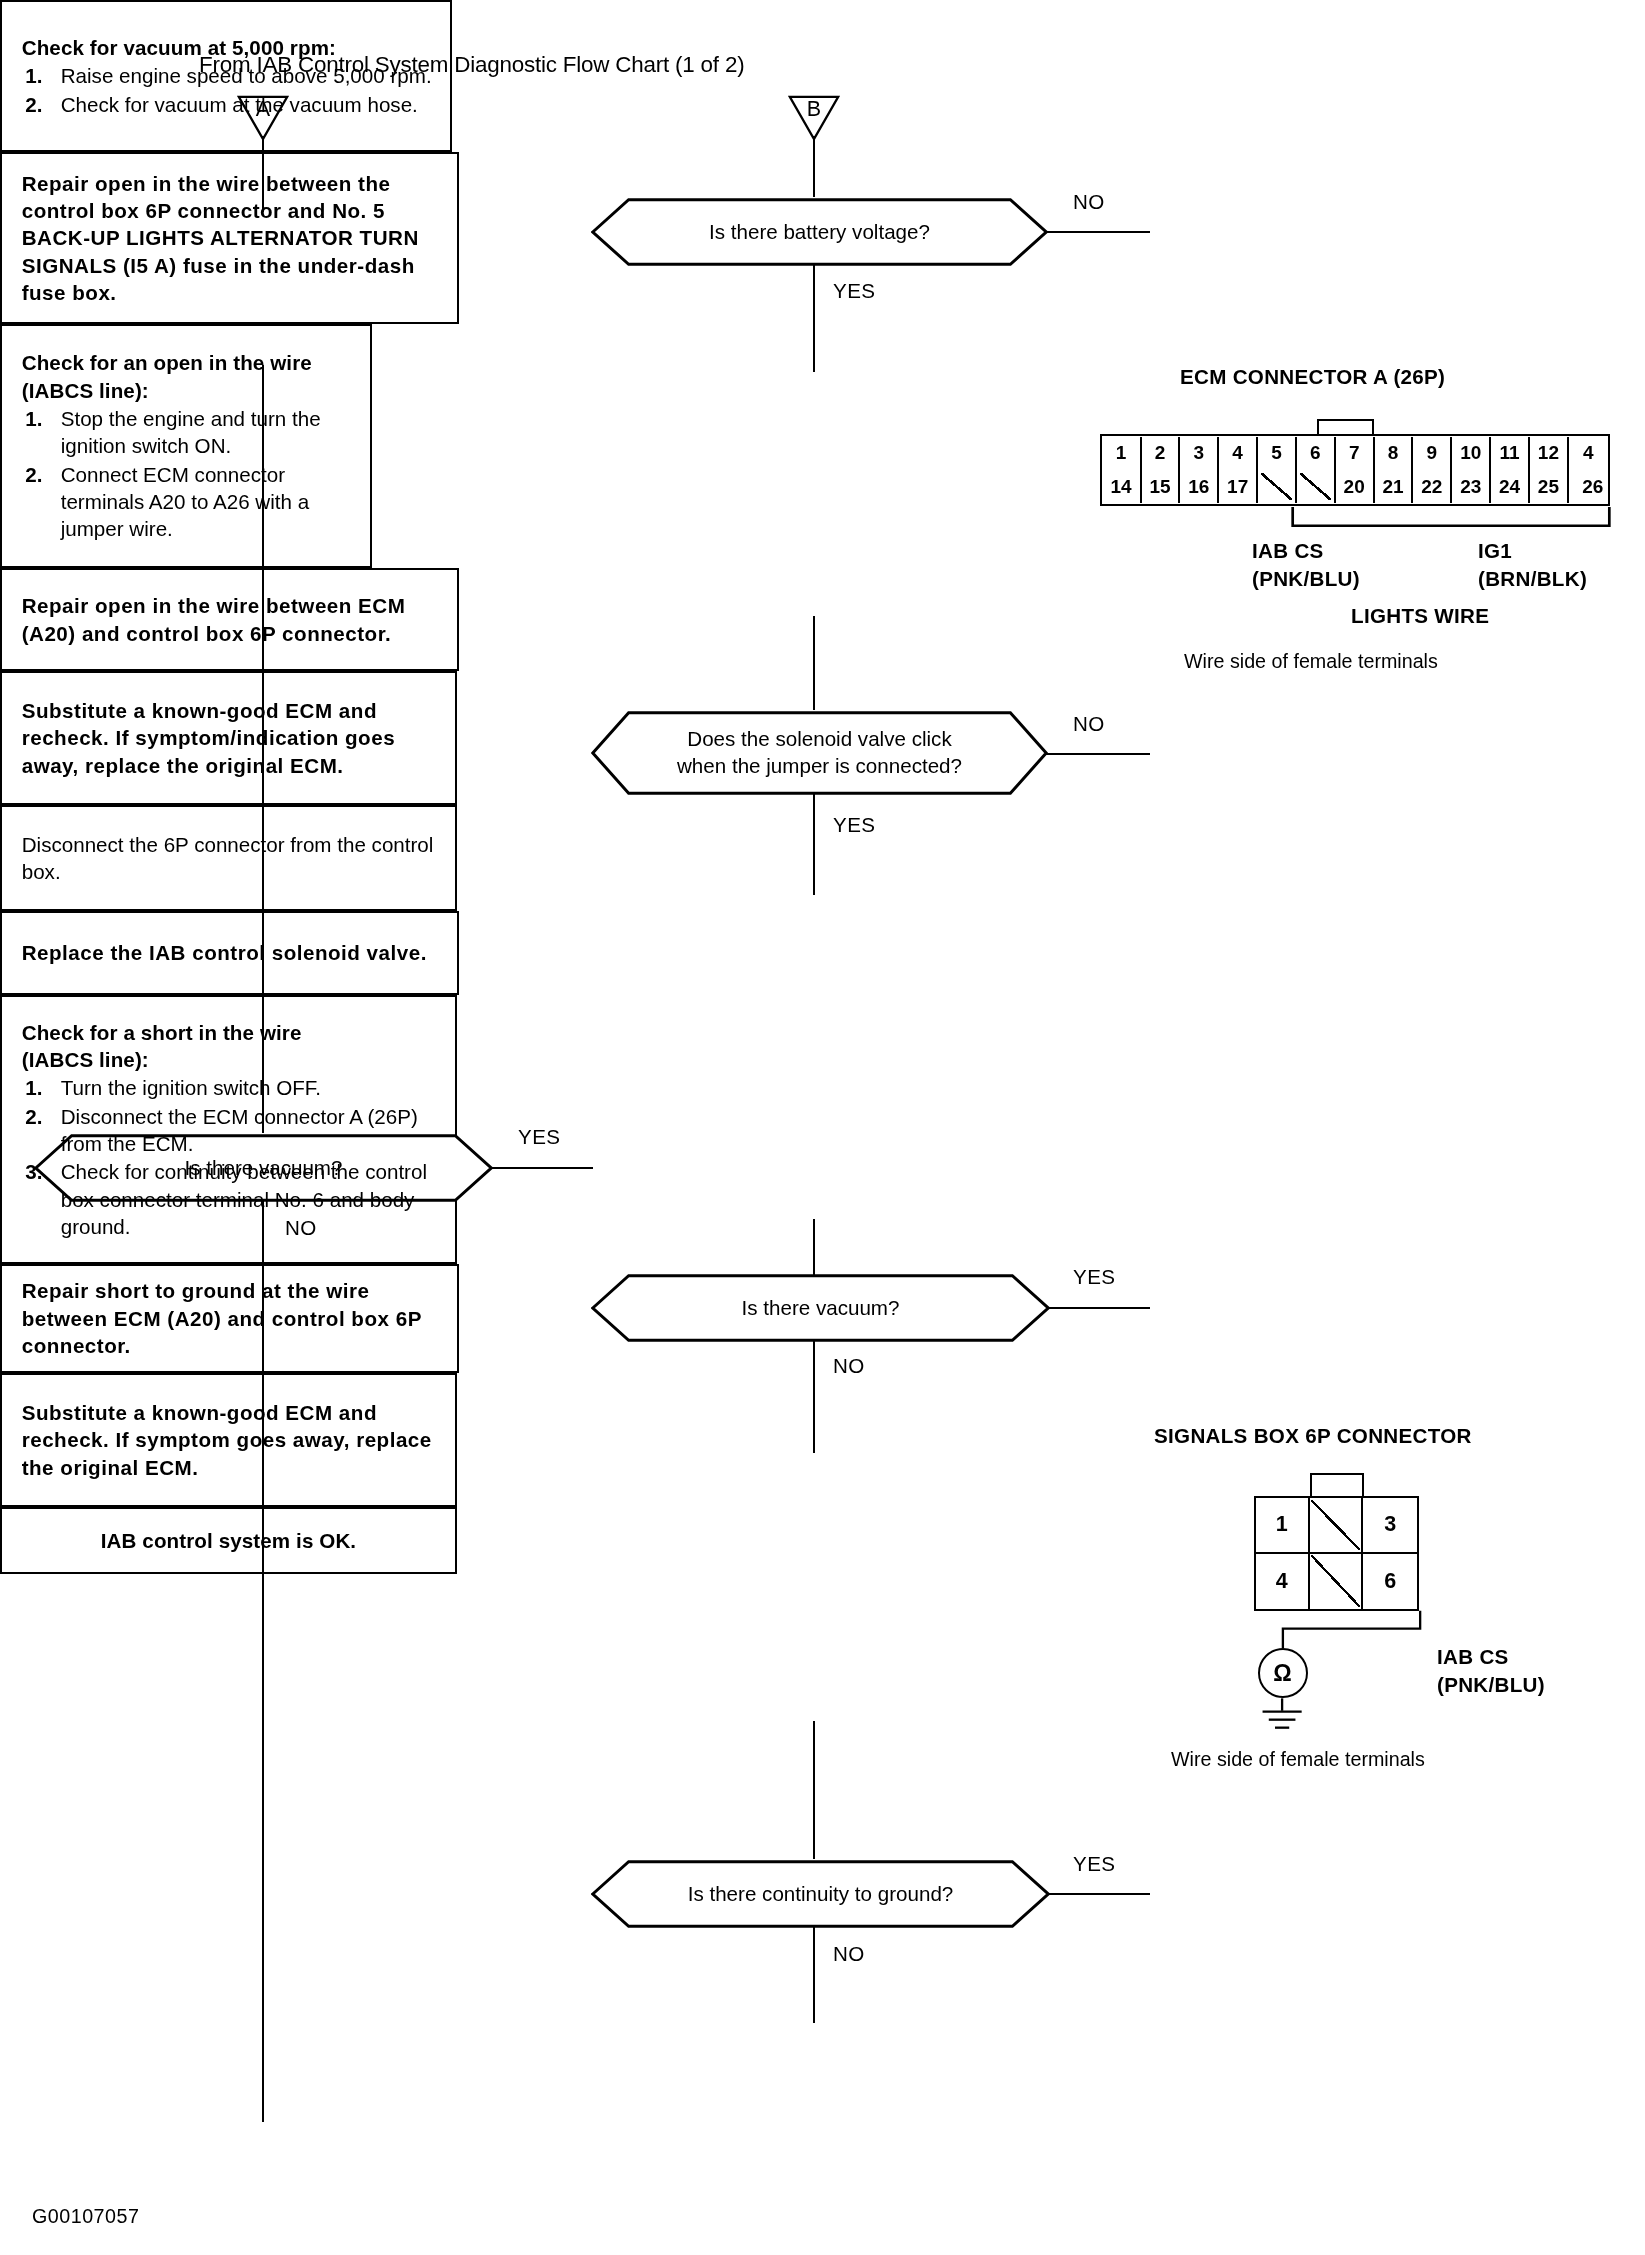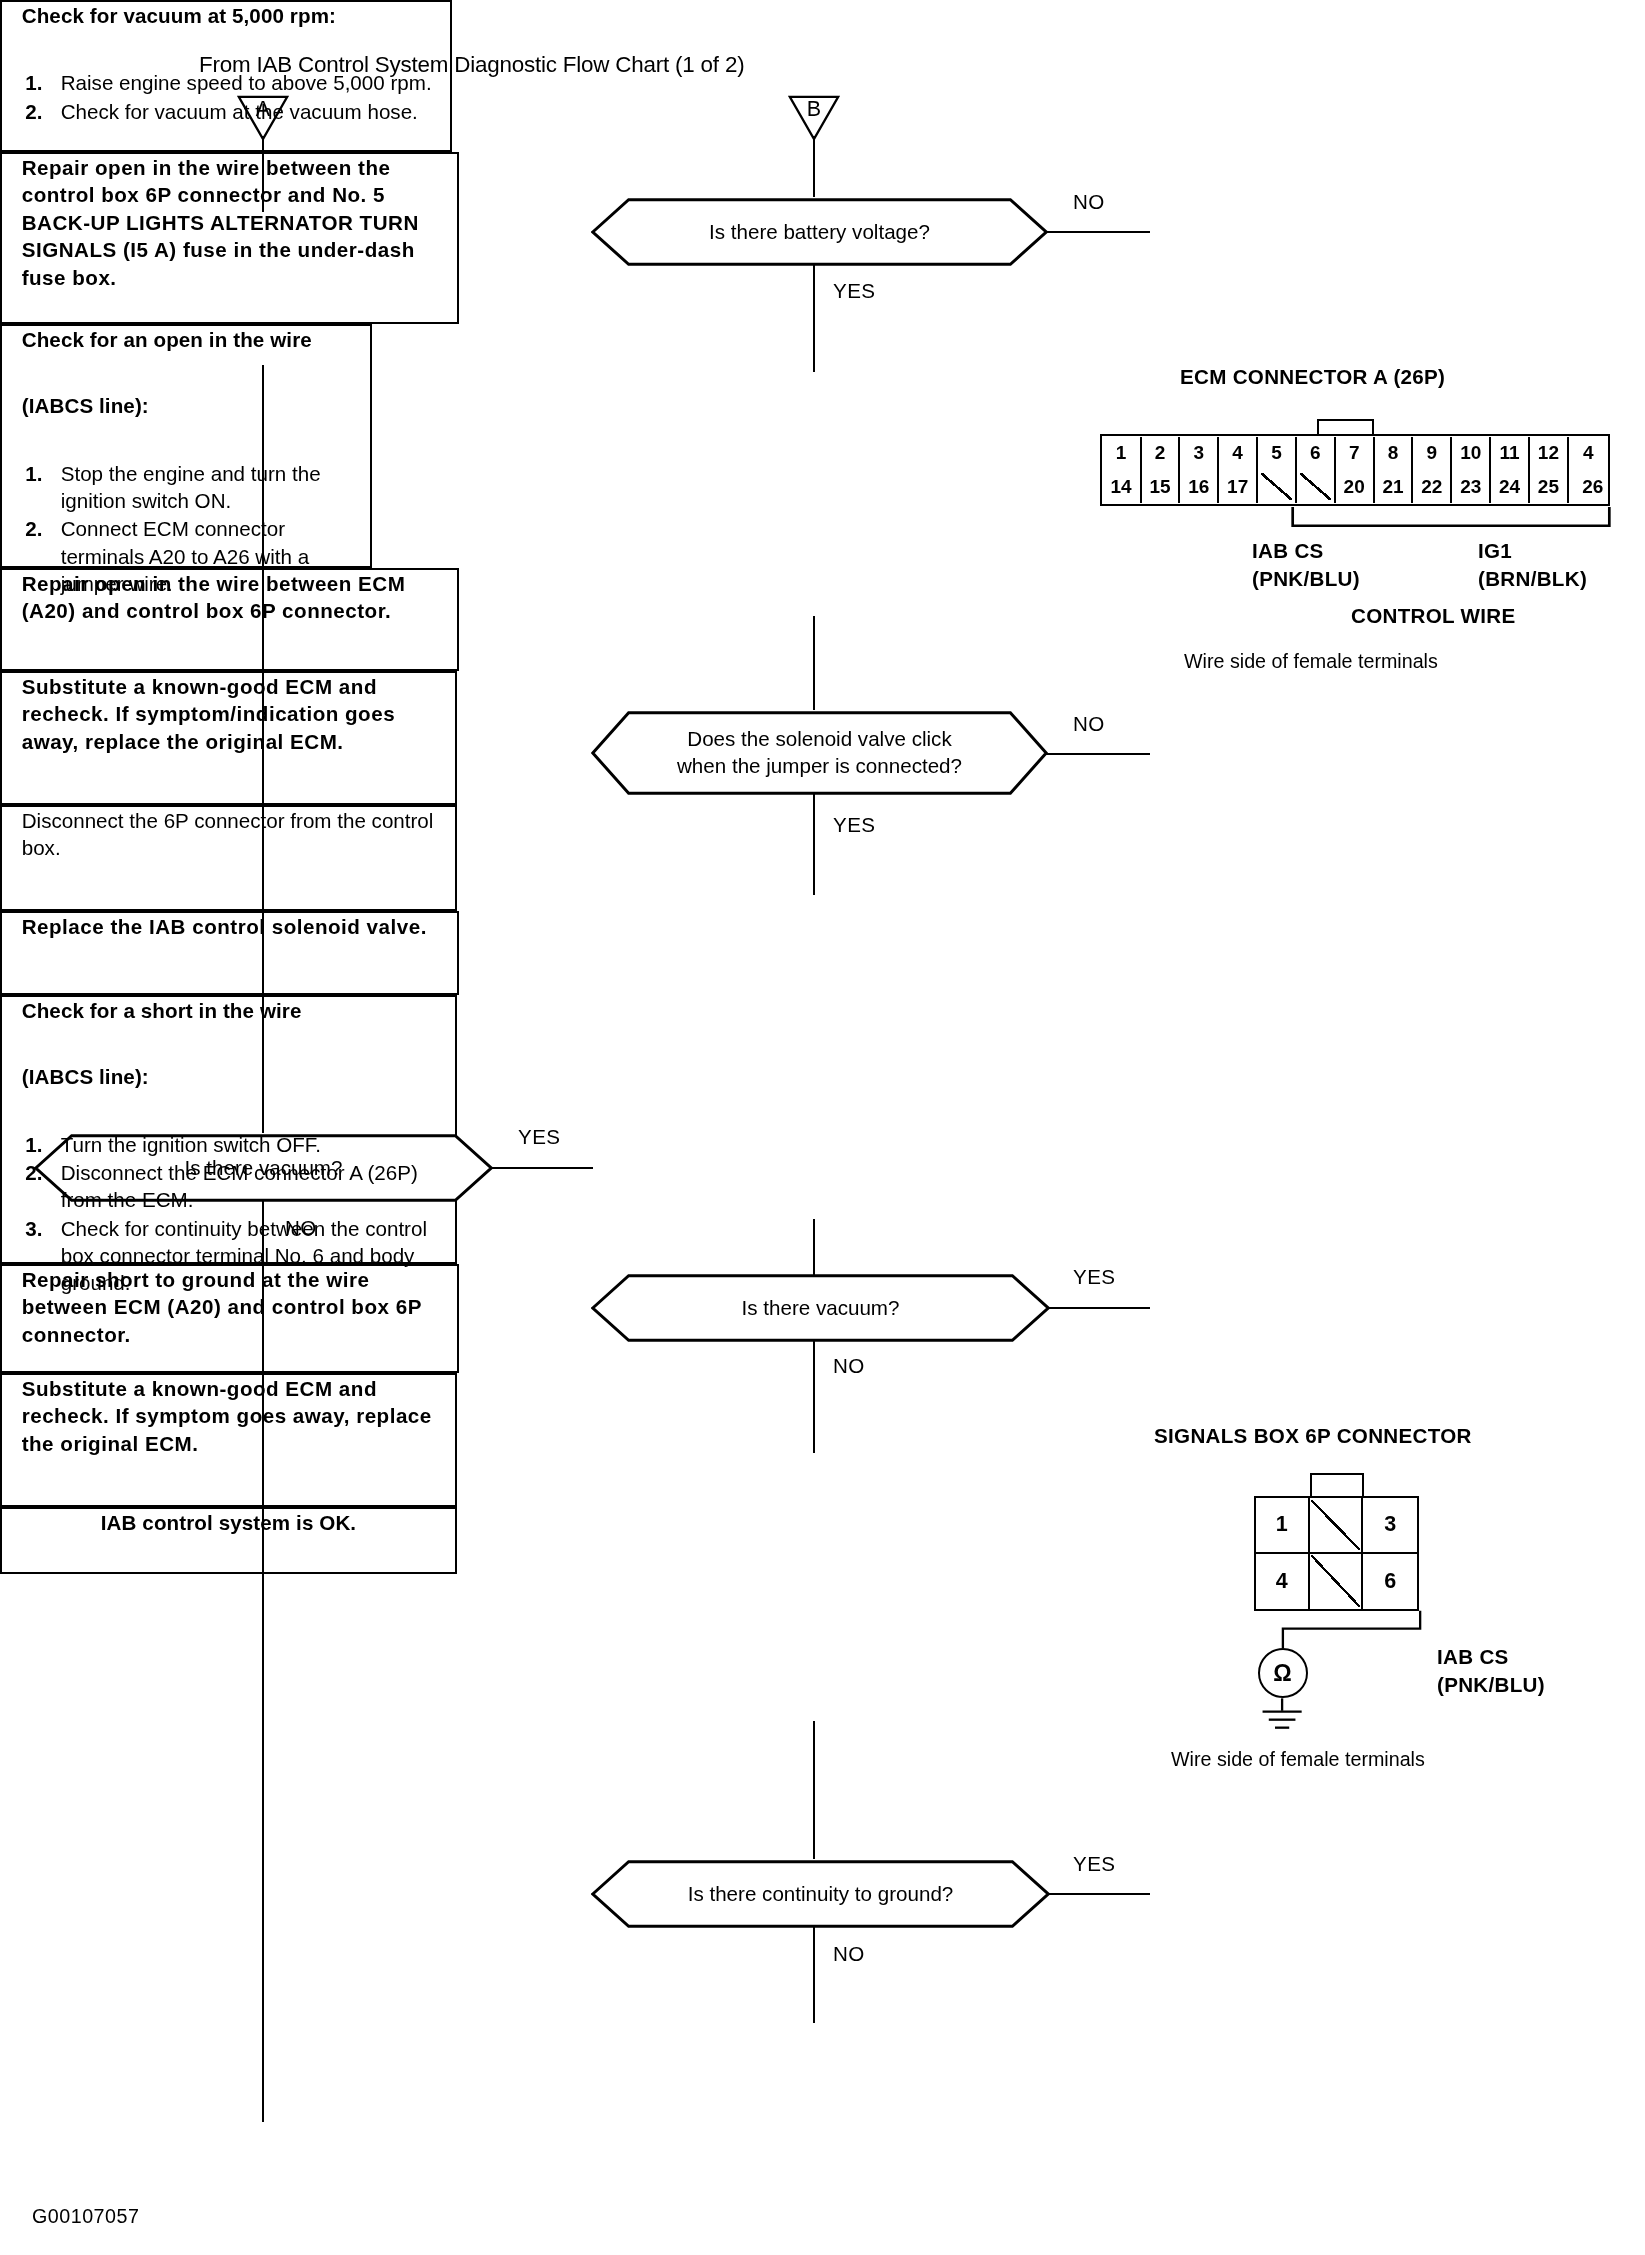--- a/index.html
+++ b/index.html
@@ -29,21 +29,21 @@
     letter-spacing: -0.2px;
     white-space: nowrap;
   }
 
   .proc-box {
     box-sizing: border-box;
     border: 2.2px solid #000;
     background: #fff;
     display: flex;
     flex-direction: column;
-    gap: 39px;
+    justify-content: center;
   }
   .proc-box.pad-left { padding-left: 19.7px; padding-right: 12.5px; }
 
   .bold-txt {
     font-weight: bold;
     font-size: 20.6px;
     line-height: 1.33;
     letter-spacing: 0.1px;
   }
   .bold-txt.tight { letter-spacing: 0.5px; }
@@ -382,21 +382,21 @@
   </svg>
 
   <div class="pin-label" style="left:1252px; top:537px;">
     <div>IAB CS</div>
     <div>(PNK/BLU)</div>
   </div>
   <div class="pin-label" style="left:1478px; top:537px;">
     <div>IG1</div>
     <div>(BRN/BLK)</div>
   </div>
-  <div class="pin-label" style="left:1351px; top:602px;">CONTROL WIRE</div>
+  <div class="pin-label" style="left:1351px; top:602px;">LIGHTS WIRE</div>
   <div class="diagram-note" style="left:1184px; top:650px;">Wire side of female terminals</div>
 
   <div class="decision" style="left:591px; top:710px; width:457px; height:86px;">
     <svg class="hexshape" viewBox="0 0 510 96" preserveAspectRatio="none">
       <polygon points="2,48 42,3 468,3 508,48 468,93 42,93" fill="#fff" stroke="#000" stroke-width="3" vector-effect="non-scaling-stroke"></polygon>
     </svg>
     <div class="dlabel">
       <span>Does the solenoid valve click</span><br>
       <span>when the jumper is connected?</span>
     </div>

